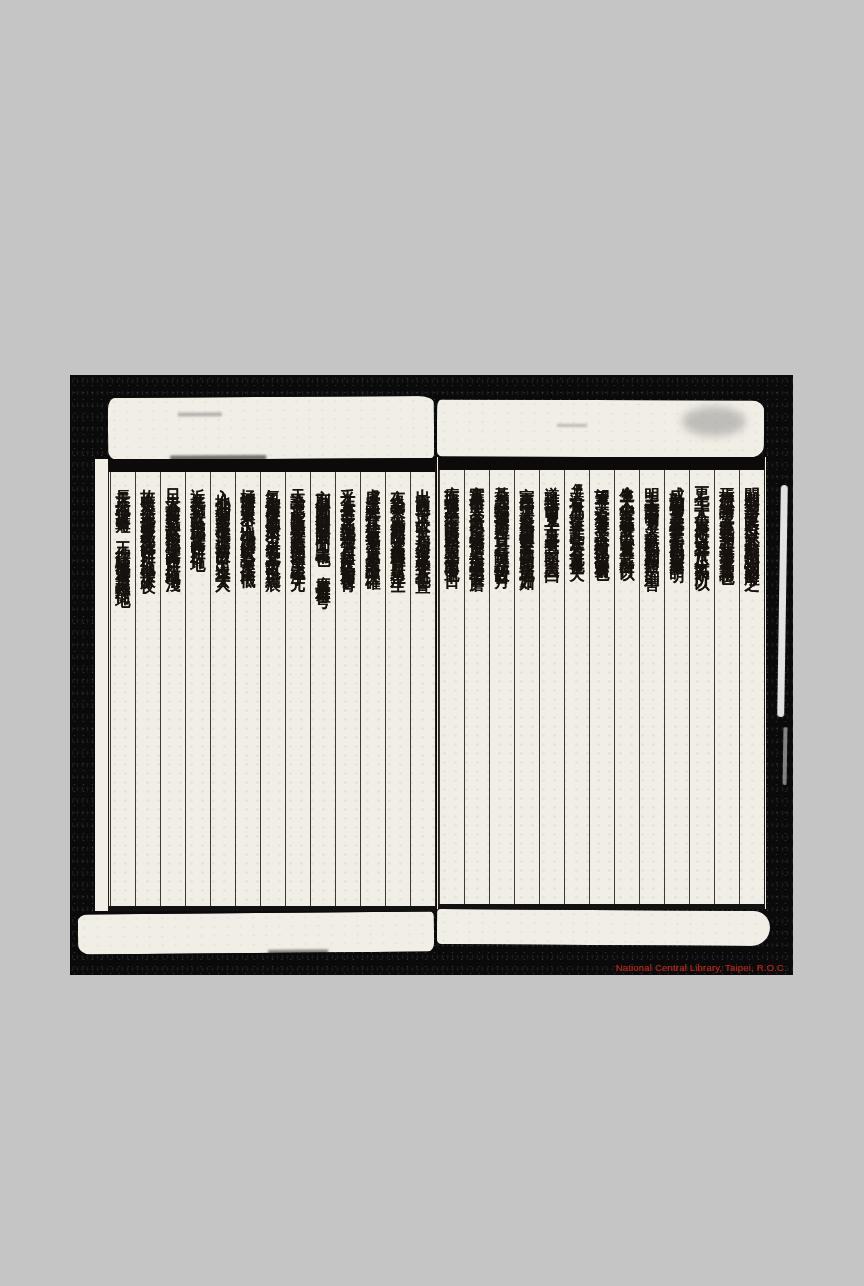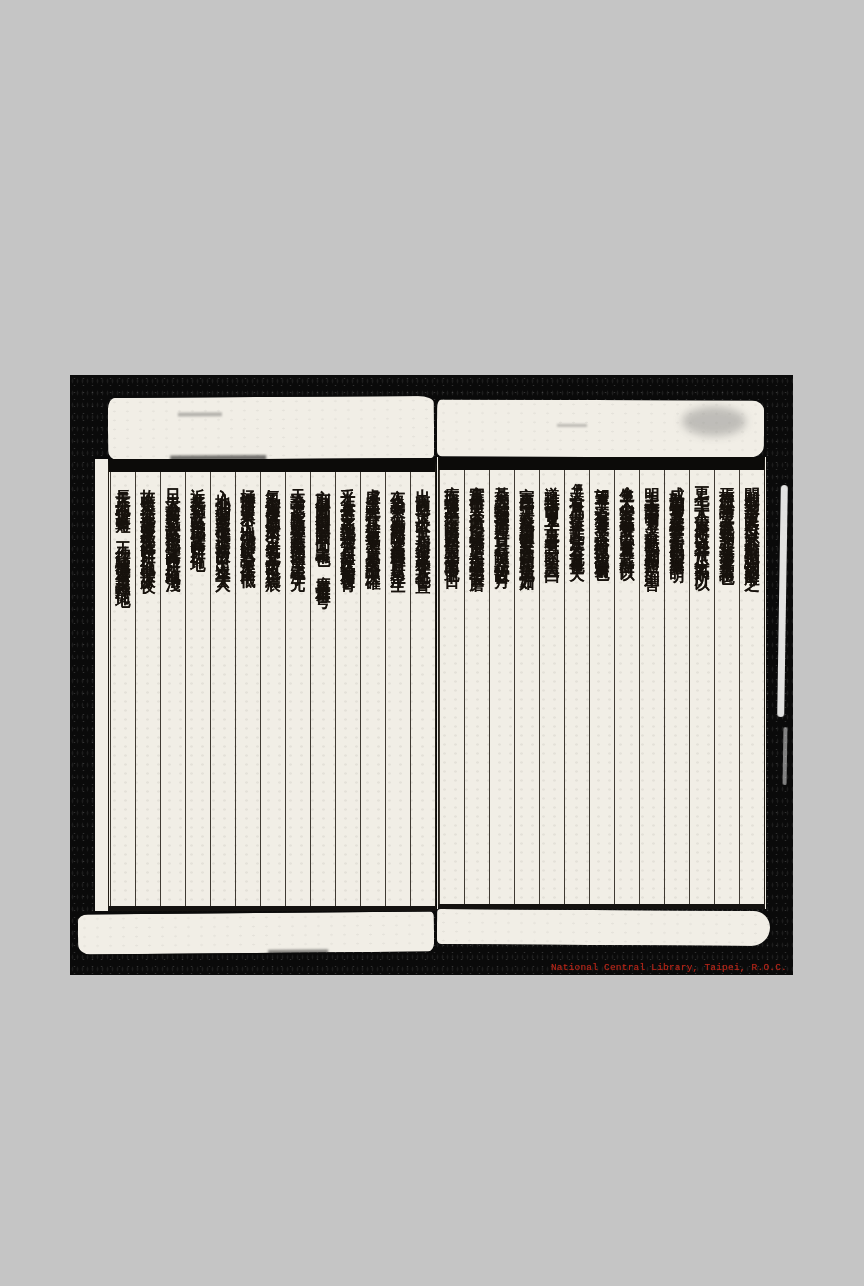--- a/index.html
+++ b/index.html
@@ -82,21 +82,21 @@
   .edge-highlight{
     position:absolute;left:709px;top:110px;width:7px;height:232px;
     background:rgba(250,250,248,0.9);border-radius:4px;transform:rotate(0.9deg);
     filter:blur(0.4px);
   }
   .edge-highlight.short{left:713px;top:352px;height:58px;width:4px;opacity:0.55;}
   
   .watermark{
     position:absolute;right:6px;top:587px;
     color:var(--watermark-red,#c5281a);
-    font-family:Liberation Mono, monospace;
+    font-family:Liberation Sans, sans-serif;
     font-size:9.5px;letter-spacing:0.2px;
     opacity:0.9;text-shadow:0 0 0.8px rgba(197,40,26,0.6);
   }
 </style>
 </head>
 <body>
 
 <div class="stage">
   <div class="scan">
 

